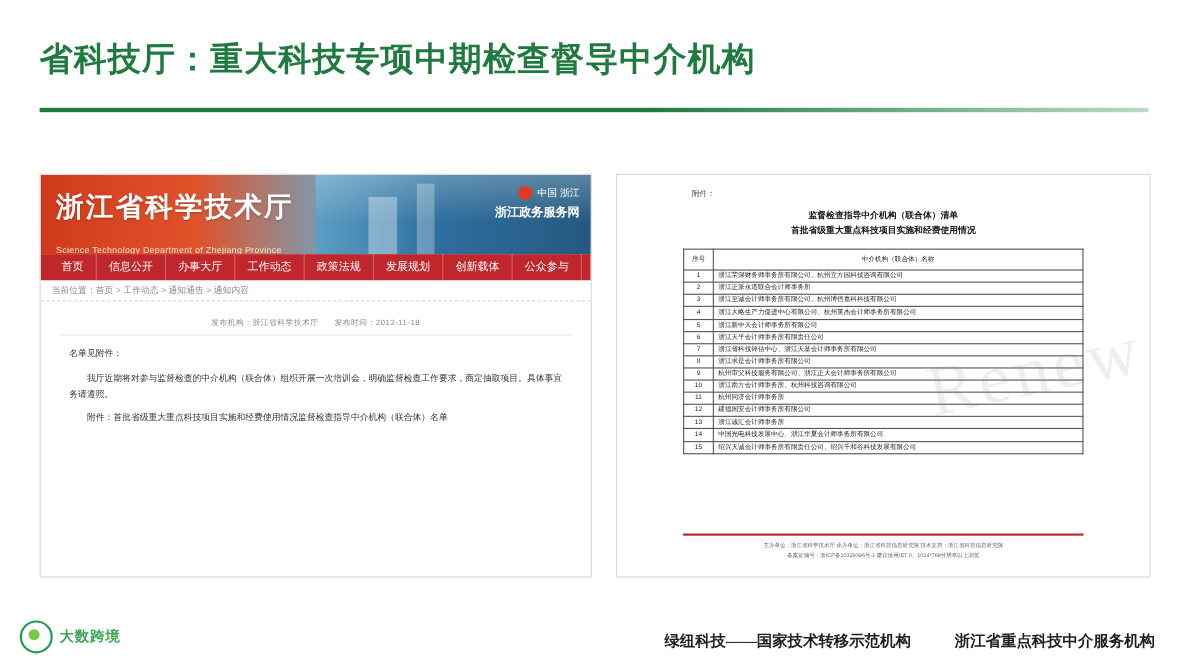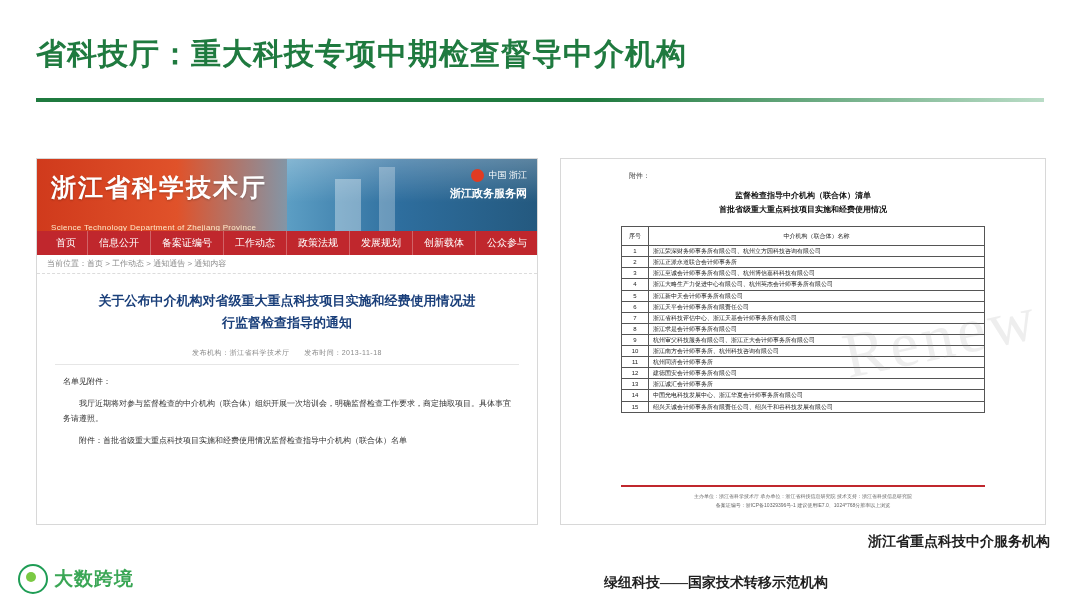--- a/index.html
+++ b/index.html
@@ -291,36 +291,36 @@
     content: "";
     position: absolute;
     left: 6px;
     top: 6px;
     width: 10px;
     height: 10px;
     border-radius: 50%;
     background: #7ac943;
   }
   .logo-text {
-    font-size: 19px;
+    font-size: 13px;
     font-weight: bold;
     color: #3aa655;
     letter-spacing: 1px;
   }
   .footer-right {
     position: absolute;
     right: 30px;
     bottom: 16px;
     display: flex;
     gap: 40px;
     font-size: 14px;
     font-weight: bold;
     color: #1f1f1f;
   }
-  .footer-right .fr-1 { font-family: "Liberation Serif", serif; margin-top: 41px; }
+  .footer-right .fr-1 { font-family: "Liberation Serif", serif; }
 </style>
 </head>
 <body>
 
 <div class="slide-title">省科技厅：重大科技专项中期检查督导中介机构</div>
 <div class="title-rule"></div>
 
 <div class="doc-left">
 
   <div class="site-banner">
@@ -334,32 +334,31 @@
         <span class="cn-badge"></span>
         <span>中国 浙江</span>
       </div>
       <div class="banner-right-main">浙江政务服务网</div>
     </div>
   </div>
 
   <div class="nav-bar">
     <span class="nav-item">首页</span>
     <span class="nav-item">信息公开</span>
-    <span class="nav-item">备案证编号</span>
+    <span class="nav-item">办事大厅</span>
     <span class="nav-item">工作动态</span>
     <span class="nav-item">政策法规</span>
     <span class="nav-item">发展规划</span>
     <span class="nav-item">创新载体</span>
     <span class="nav-item">公众参与</span>
     <span class="nav-item">网站导航</span>
   </div>
 
   <div class="breadcrumb">当前位置：首页 &gt; 工作动态 &gt; 通知通告 &gt; 通知内容</div>
 
-  <div class="doc-title">关于公布中介机构对省级重大重点科技项目实施和经费使用情况进行监督检查指导的通知</div>
 
   <div class="doc-meta">
     <span>发布机构：浙江省科学技术厅</span>
     &nbsp;&nbsp;&nbsp;&nbsp;
     <span>发布时间：2013-11-18</span>
   </div>
   <div class="doc-divider"></div>
 
   <div class="doc-body">
     <p>名单见附件：</p>

